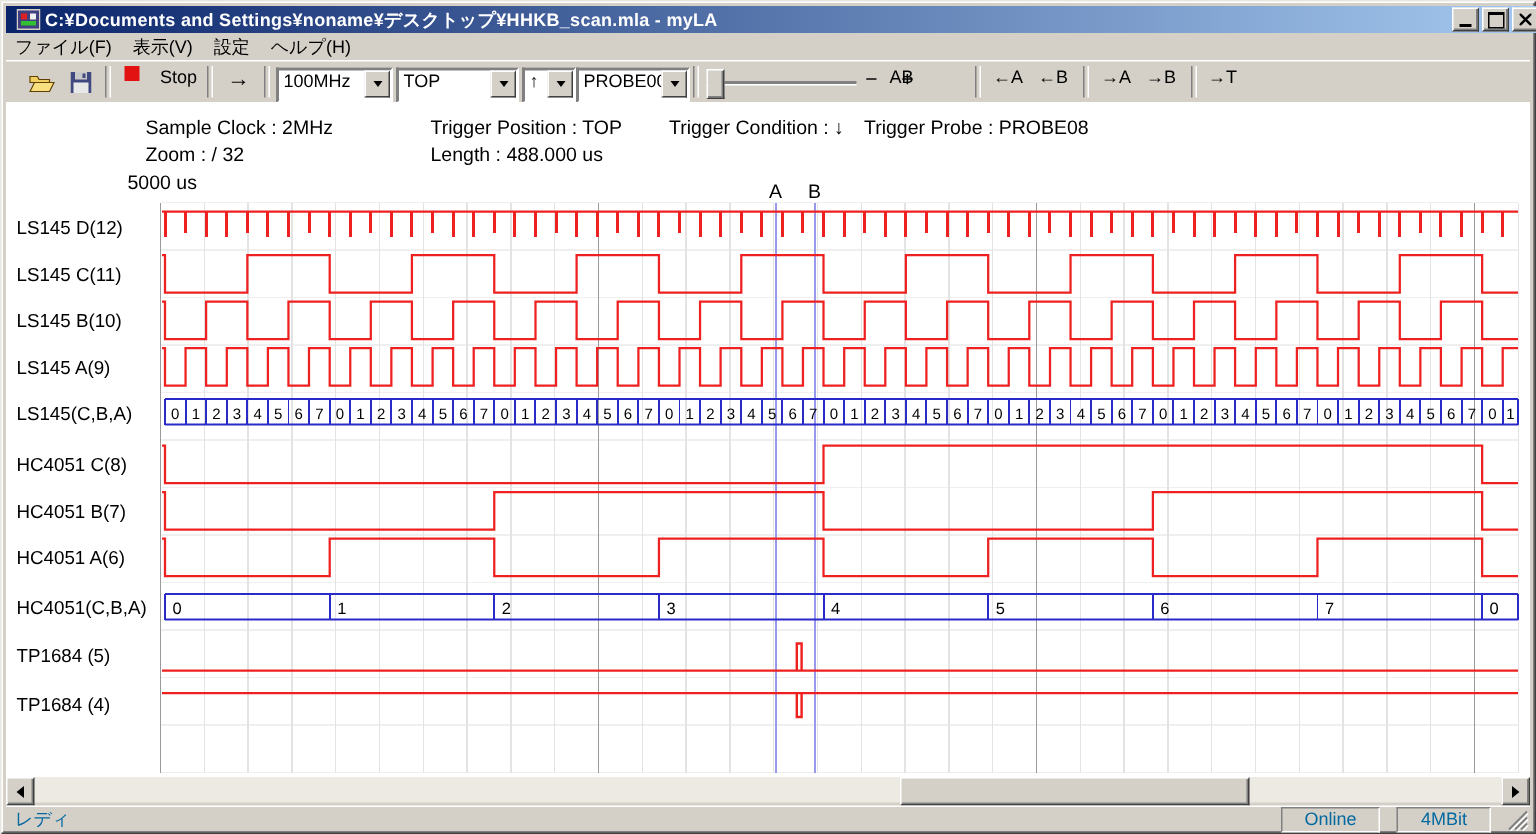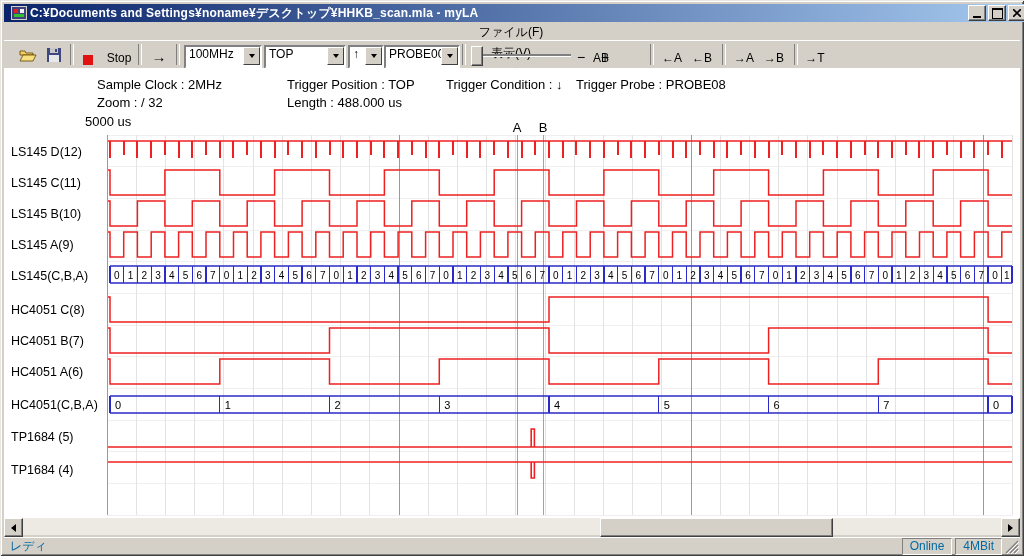--- a/index.html
+++ b/index.html
@@ -11,25 +11,25 @@
     background:linear-gradient(to right,#0a246a,#a6caf0);
     display:flex;align-items:center;padding:0 6px;color:#fff;font-size:12px;font-weight:bold;}
   .app-icon{width:16px;height:14px;margin:0 3px 0 1px;flex:none;}
   .title-text{flex:1;white-space:nowrap;overflow:hidden;letter-spacing:0.2px;}
   .winbtn{width:16px;height:14px;background:#d4d0c8;margin-left:2px;flex:none;
     border:1px solid;border-color:#fff #404040 #404040 #fff;box-shadow:inset -1px -1px 0 #808080;
     display:flex;align-items:center;justify-content:center;}
   .glyph-min{width:8px;height:2px;background:#000;margin-top:7px;}
   .glyph-max{width:9px;height:8px;border:1px solid #000;border-top:2px solid #000;}
   .menubar{position:absolute;left:4px;top:22px;width:1016px;height:18px;
-    display:flex;align-items:center;font-size:12px;color:#000;flex-direction:column;}
+    display:flex;align-items:center;font-size:12px;color:#000;}
   .menu-item{padding:2px 8px 2px 6px;}
   .toolbar{position:absolute;left:4px;top:40px;width:1016px;height:28px;border-top:1px solid #fff;}
   .sep{position:absolute;top:3px;height:21px;width:2px;border-left:1px solid #808080;border-right:1px solid #fff;}
-  .tbtn{position:absolute;top:3px;height:21px;display:flex;align-items:flex-end;justify-content:center;
+  .tbtn{position:absolute;top:3px;height:21px;display:flex;align-items:flex-start;justify-content:center;
     font-size:12px;color:#000;white-space:nowrap;gap:9px;}
   .iconbtn{position:absolute;top:3px;width:24px;height:22px;display:flex;align-items:center;justify-content:center;}
   .stop-square{width:10px;height:10px;background:#e21212;margin-right:5px;flex:none;}
   .arrow-run{font-size:15px;font-weight:bold;}
   .combo{position:absolute;top:4px;height:20px;background:#fff;display:flex;align-items:flex-start;
     border:2px solid;border-color:#808080 #fff #fff #808080;}
   .combo .val{flex:1;font-size:12px;padding-left:3px;white-space:nowrap;overflow:hidden;}
   .combo .drop{width:15px;height:16px;background:#d4d0c8;flex:none;
     border:1px solid;border-color:#fff #404040 #404040 #fff;
     display:flex;align-items:center;justify-content:center;}
@@ -46,21 +46,21 @@
     border:1px solid;border-color:#fff #404040 #404040 #fff;box-shadow:inset -1px -1px 0 #808080;
     display:flex;align-items:center;justify-content:center;}
   .tri-left{width:0;height:0;border-top:4px solid transparent;border-bottom:4px solid transparent;border-right:5px solid #000;}
   .tri-right{width:0;height:0;border-top:4px solid transparent;border-bottom:4px solid transparent;border-left:5px solid #000;}
   .sb-thumb{position:absolute;left:596px;top:0;width:231px;height:17px;background:#d4d0c8;
     border:1px solid;border-color:#fff #404040 #404040 #fff;box-shadow:inset -1px -1px 0 #808080;}
   .statusbar{position:absolute;left:4px;top:537px;width:1016px;height:16px;border-top:1px solid #fff;
     display:flex;align-items:center;font-size:12px;color:#0369a1;}
   .status-ready{margin-left:6px;flex:1;white-space:nowrap;}
   .status-panel{height:15px;border:1px solid;border-color:#808080 #fff #fff #808080;
-    padding:0 7px;font-size:12px;margin-right:3px;display:flex;align-items:center;white-space:nowrap;}
+    padding:0 15px;font-size:12px;margin-right:11px;display:flex;align-items:center;white-space:nowrap;}
   .grip{width:14px;height:14px;margin-right:1px;align-self:flex-end;}
 </style>
 </head>
 <body>
 
 <div class="win">
 
   <div class="titlebar">
     <svg class="app-icon" viewBox="0 0 16 14">
       <rect x="0" y="0" width="16" height="14" fill="#d4d0c8"></rect>

